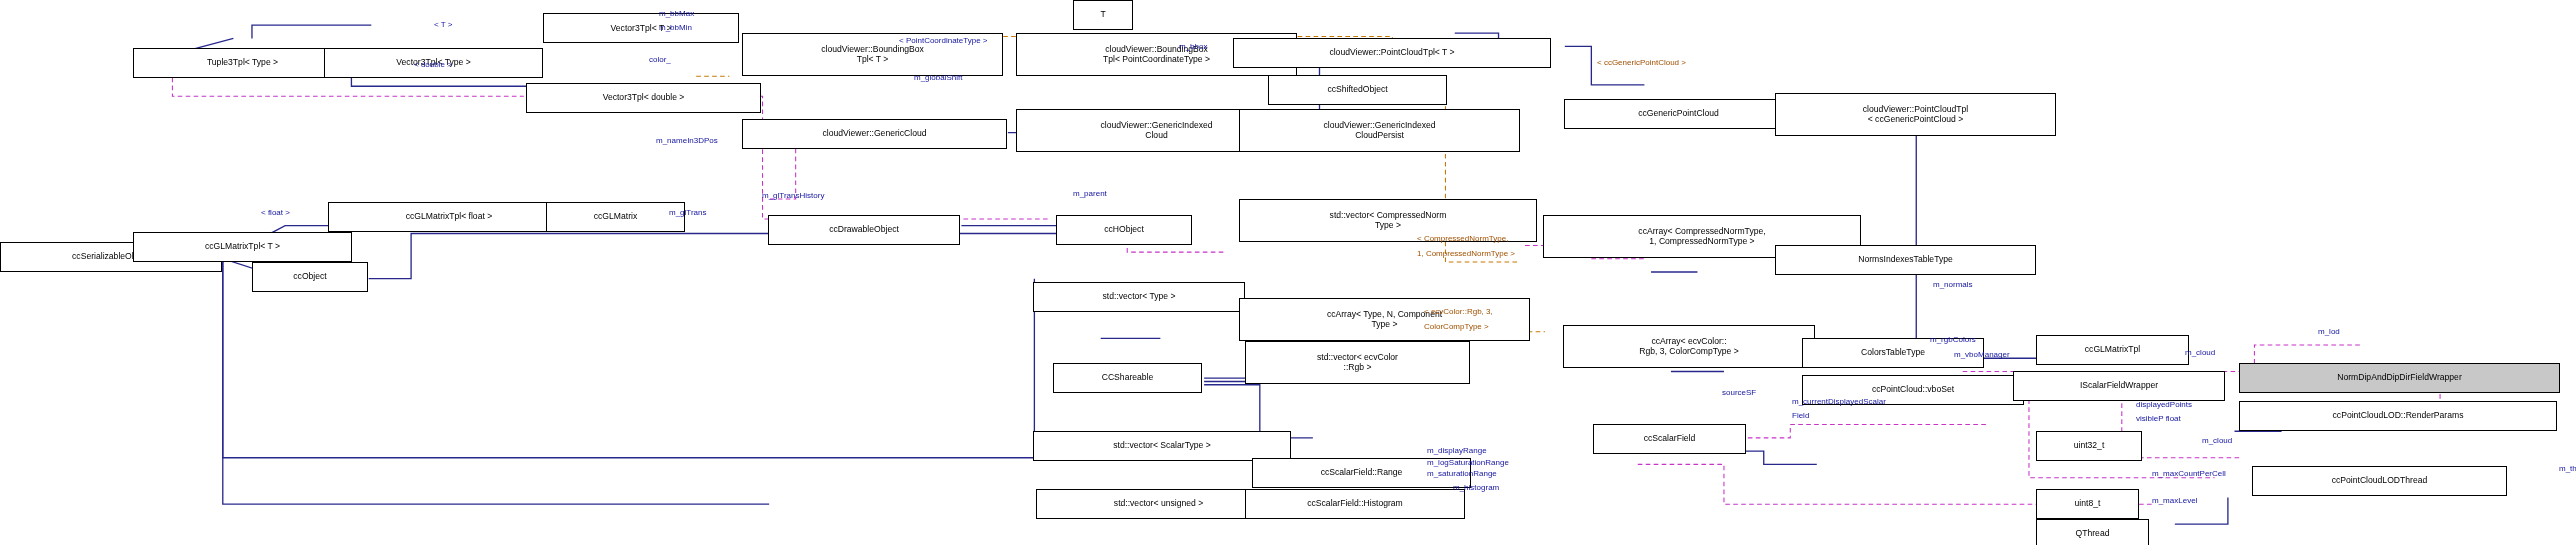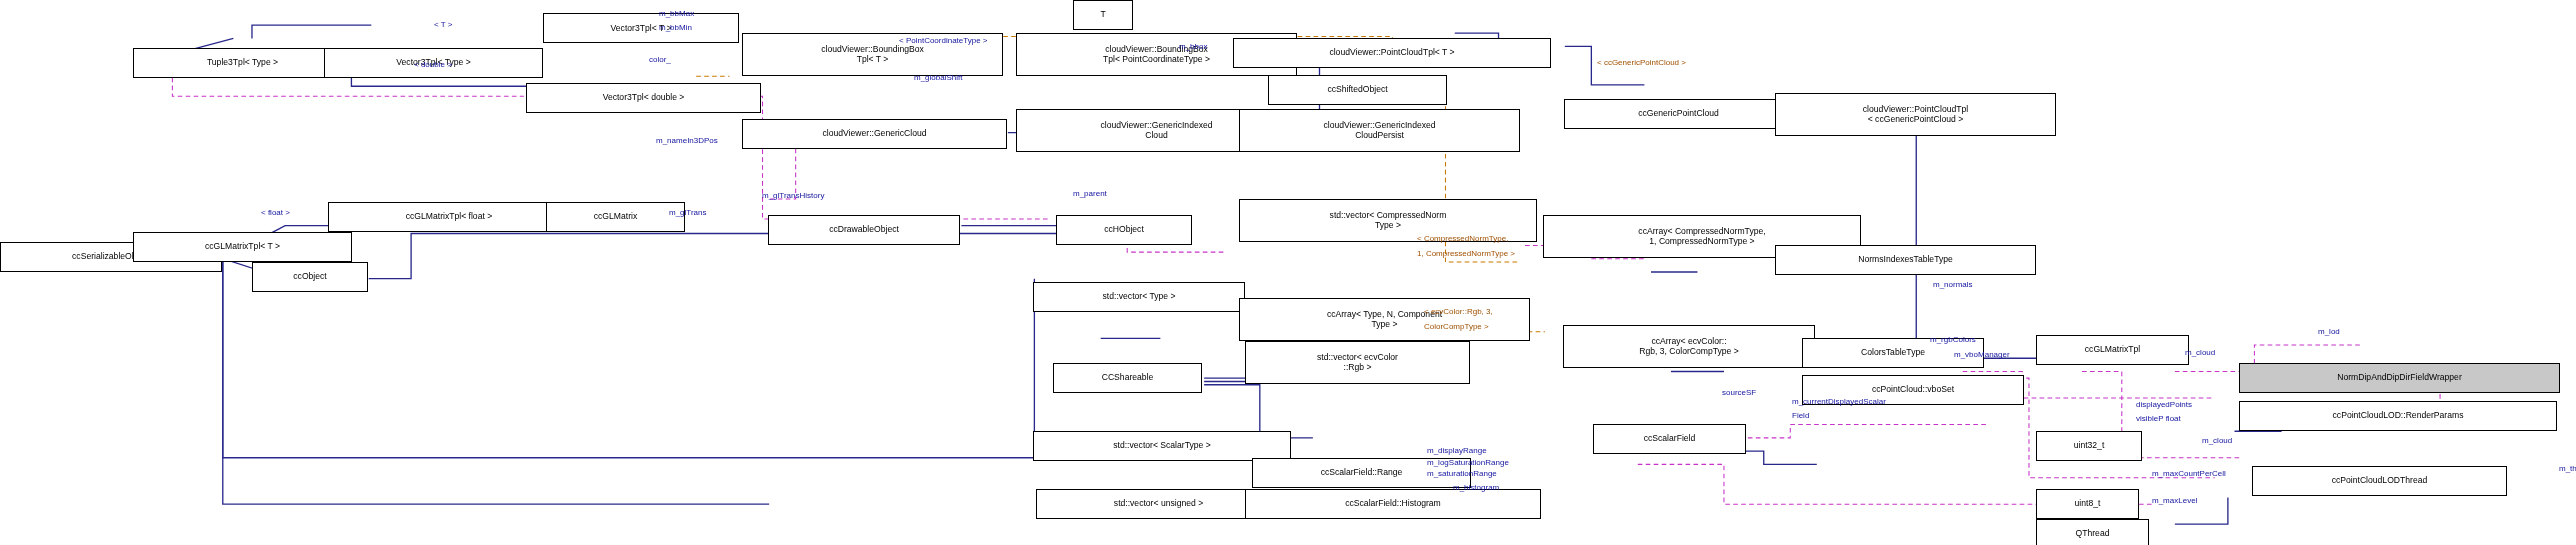--- a/index.html
+++ b/index.html
@@ -116,28 +116,29 @@
 Type &gt;</div>
     <div class="node two" style="left: 1563px; top: 325px; width: 252px; height: 43px; white-space: pre-line;">ccArray&lt; ecvColor::
 Rgb, 3, ColorCompType &gt;</div>
     <div class="node" style="left: 1802px; top: 338px; width: 182px; height: 30px; white-space: pre-line;">ColorsTableType</div>
     <div class="node" style="left: 2036px; top: 335px; width: 153px; height: 30px; white-space: pre-line;">ccGLMatrixTpl</div>
     <div class="node hl" style="left: 2239px; top: 363px; width: 321px; height: 30px; white-space: pre-line;">NormDipAndDipDirFieldWrapper</div>
     <div class="node two" style="left: 1245px; top: 341px; width: 225px; height: 43px; white-space: pre-line;">std::vector&lt; ecvColor
 ::Rgb &gt;</div>
     <div class="node" style="left: 1053px; top: 363px; width: 149px; height: 30px; white-space: pre-line;">CCShareable</div>
     <div class="node" style="left: 1802px; top: 375px; width: 222px; height: 30px; white-space: pre-line;">ccPointCloud::vboSet</div>
+    <div class="node" style="left: 2013px; top: 371px; width: 212px; height: 30px; white-space: pre-line;">IScalarFieldWrapper</div>
     <div class="node" style="left: 2239px; top: 401px; width: 318px; height: 30px; white-space: pre-line;">ccPointCloudLOD::RenderParams</div>
     <div class="node" style="left: 1033px; top: 431px; width: 258px; height: 30px; white-space: pre-line;">std::vector&lt; ScalarType &gt;</div>
     <div class="node" style="left: 1593px; top: 424px; width: 153px; height: 30px; white-space: pre-line;">ccScalarField</div>
     <div class="node" style="left: 2036px; top: 431px; width: 106px; height: 30px; white-space: pre-line;">uint32_t</div>
     <div class="node" style="left: 1252px; top: 458px; width: 219px; height: 30px; white-space: pre-line;">ccScalarField::Range</div>
     <div class="node" style="left: 2252px; top: 466px; width: 255px; height: 30px; white-space: pre-line;">ccPointCloudLODThread</div>
     <div class="node" style="left: 1036px; top: 489px; width: 245px; height: 30px; white-space: pre-line;">std::vector&lt; unsigned &gt;</div>
-    <div class="node" style="left: 1245px; top: 489px; width: 296px; height: 30px; white-space: pre-line; text-align: right;">ccScalarField::Histogram</div>
+    <div class="node" style="left: 1245px; top: 489px; width: 220px; height: 30px; white-space: pre-line; text-align: right;">ccScalarField::Histogram</div>
     <div class="node" style="left: 2036px; top: 489px; width: 103px; height: 30px; white-space: pre-line;">uint8_t</div>
     <div class="node" style="left: 2036px; top: 519px; width: 113px; height: 30px; white-space: pre-line;">QThread</div>
     <div class="lbl blue" style="left: 434px; top: 20px;">&lt; T &gt;</div>
     <div class="lbl blue" style="left: 659px; top: 8.6px;">m_bbMax</div>
     <div class="lbl blue" style="left: 659px; top: 23px;">m_bbMin</div>
     <div class="lbl blue" style="left: 899px; top: 36px;">&lt; PointCoordinateType &gt;</div>
     <div class="lbl blue" style="left: 1179px; top: 42px;">m_bbox</div>
     <div class="lbl orange" style="left: 1597px; top: 58px;">&lt; ccGenericPointCloud &gt;</div>
     <div class="lbl blue" style="left: 414px; top: 60px;">&lt; double &gt;</div>
     <div class="lbl blue" style="left: 649px; top: 55px;">color_</div>

